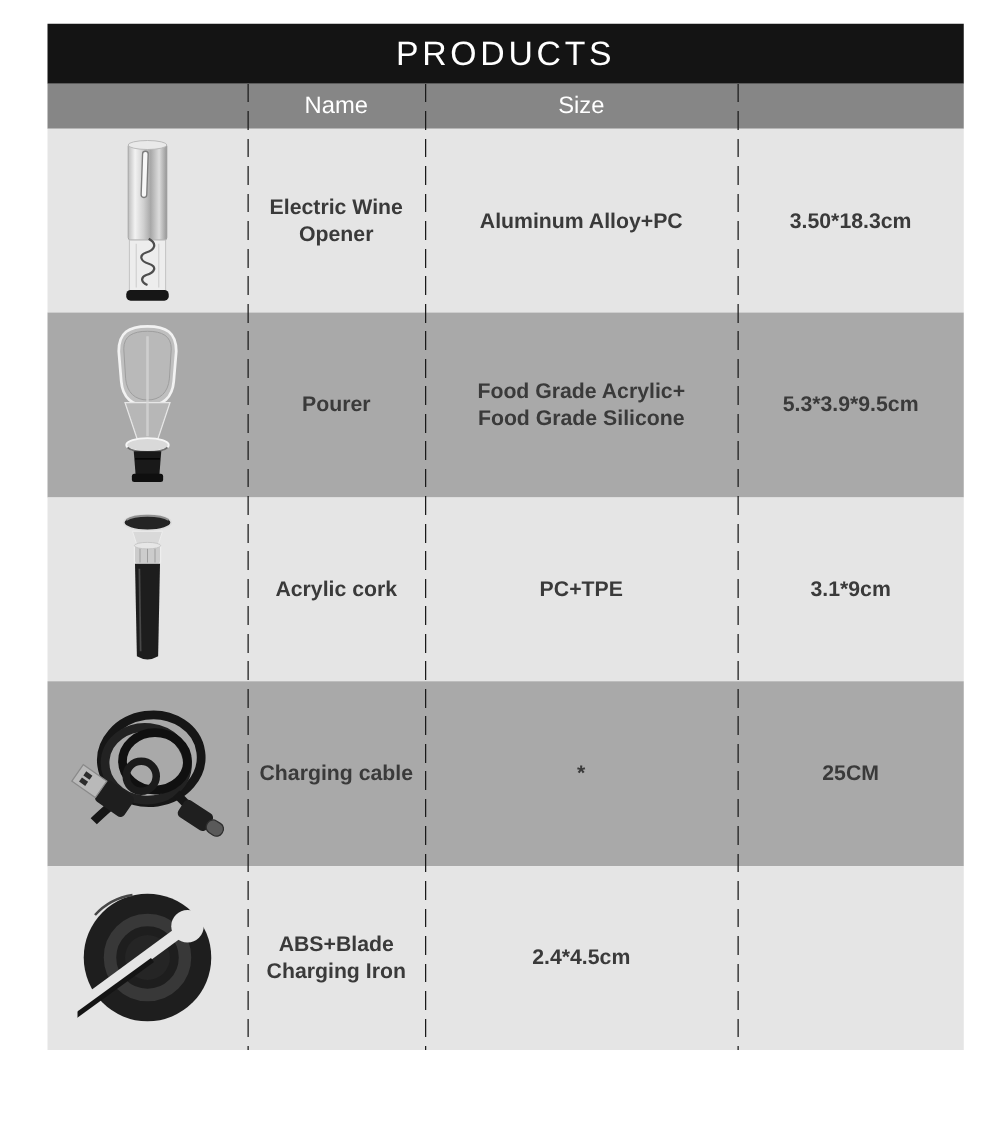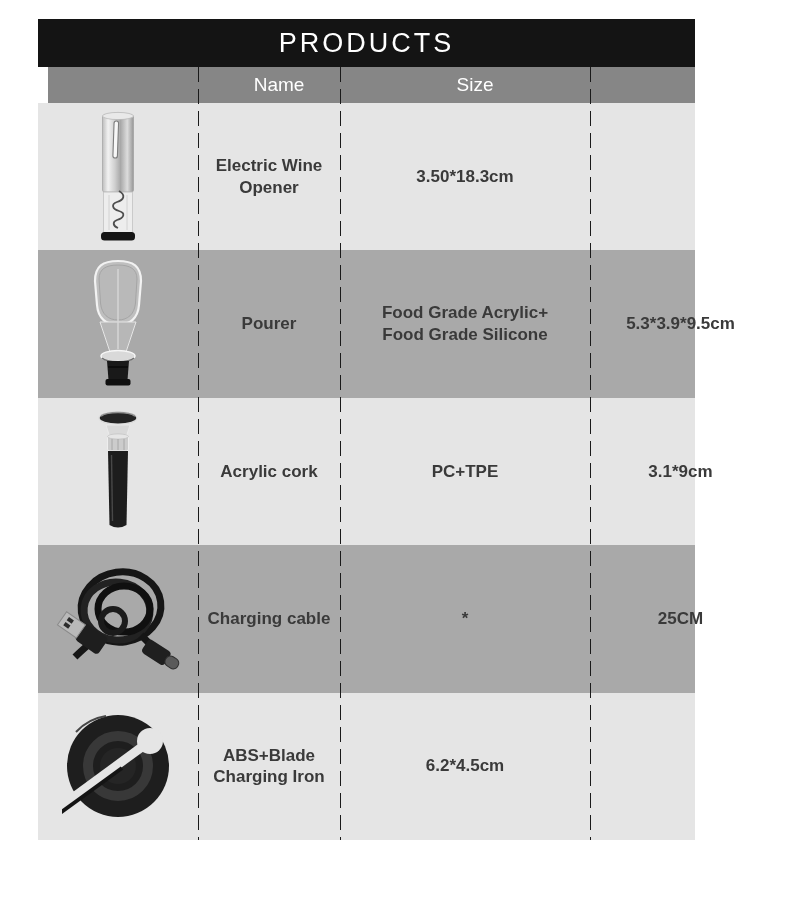--- a/index.html
+++ b/index.html
@@ -8,25 +8,25 @@
     --row-light:#e5e5e5;
     --row-dark:#a9a9a9;
     --divider:#1a1a1a;
     --cell-text:#3a3a3a;
     --header-text:#ffffff;
   }
   *{margin:0;padding:0;box-sizing:border-box;}
   html,body{width:800px;height:906px;background:#ffffff;overflow:hidden;
     font-family:"Liberation Sans", sans-serif;}
   .sheet{position:relative;width:800px;height:906px;background:#ffffff;}
-  .spec-table{position:absolute;left:38px;top:19px;width:657px;}
+  .spec-table{position:absolute;left:38px;top:19px;width:733px;}
   .title-bar{height:48px;background:var(--title-bar);display:flex;align-items:center;justify-content:center;}
   .title-bar h1{color:var(--header-text);font-size:27px;font-weight:400;letter-spacing:3px;}
   .header-row{height:36px;background:var(--header-row);display:grid;
-    grid-template-columns:160px 142px 250px 181px;margin-left:10px;}
+    grid-template-columns:160px 142px 250px 181px;}
   .header-cell{display:flex;align-items:center;justify-content:center;
     color:var(--header-text);font-size:19px;font-weight:400;}
   .trow{display:grid;grid-template-columns:160px 142px 250px 181px;height:147.4px;font-weight:bold;}
   .trow.light{background:var(--row-light);}
   .trow.dark{background:var(--row-dark);}
   .cell{display:flex;align-items:center;justify-content:center;text-align:center;
     color:var(--cell-text);font-size:17px;line-height:1.28;}
   .cell-name,.cell-material{white-space:pre-line;}
   .img-cell{display:flex;align-items:center;justify-content:center;}
   .dividers{position:absolute;top:48px;left:0;width:733px;height:773px;pointer-events:none;}
@@ -69,20 +69,21 @@
           <rect x="27.5" y="10" width="4.5" height="37" rx="2.2" fill="#f7f7f7" stroke="#7d7d7d" stroke-width="1.1" transform="rotate(2 30 28)"></rect>
           <rect x="17.5" y="81" width="29" height="41" fill="#f2f2f2" fill-opacity="0.6" stroke="#c2c2c2" stroke-width="0.8"></rect>
           <line x1="23" y1="84" x2="23" y2="119" stroke="#d2d2d2" stroke-width="1"></line>
           <line x1="41" y1="84" x2="41" y2="119" stroke="#d2d2d2" stroke-width="1"></line>
           <path d="M33 80 C40 84 38 89 31 91 C25 93 26 98 33 100 C40 102 38 107 31 109 C26 111 27 115 32 117" fill="none" stroke="#4e4e4e" stroke-width="1.8"></path>
           <rect x="15" y="121" width="34" height="8.5" rx="3.5" fill="#161616"></rect>
         </svg>
       </div>
       <div class="cell cell-name">Electric Wine
 Opener</div>
+      <div class="cell cell-material">Aluminum Alloy+PC</div>
       <div class="cell cell-size">3.50*18.3cm</div>
     </div>
 
     <div class="trow dark">
       <div class="cell img-cell">
         <svg width="64" height="130" viewBox="0 0 64 130">
           <path d="M9,22 C9,7 17,2 32,2 C47,2 55,7 55,22 L53,46 C52,59 44,66 32,66 C20,66 12,59 11,46 Z" fill="#bfbfbf" stroke="#f2f2f2" stroke-width="2.2"></path>
           <path d="M13,20 C13,10 20,6 32,6 C44,6 51,10 51,20 L49.5,44 C48.5,55 42,61 32,61 C22,61 15.5,55 14.5,44 Z" fill="#b9b9b9" stroke="#9e9e9e" stroke-width="0.8"></path>
           <path d="M14,63 L24,93 L40,93 L50,63 Z" fill="#b7b7b7" stroke="#e6e6e6" stroke-width="1"></path>
           <line x1="32" y1="10" x2="32" y2="90" stroke="#d8d8d8" stroke-width="2" opacity="0.7"></line>
@@ -151,21 +152,21 @@
           <circle cx="56" cy="56" r="51" fill="#1e1e1e"></circle>
           <circle cx="56" cy="56" r="30" fill="none" stroke="#383838" stroke-width="10"></circle>
           <circle cx="56" cy="56" r="18" fill="#252525"></circle>
           <path d="M14,22 A51 51 0 0 1 44 6" fill="none" stroke="#474747" stroke-width="2"></path>
           <line x1="-6" y1="100" x2="88" y2="31" stroke="#e5e5e5" stroke-width="9"></line>
           <line x1="-6" y1="106" x2="60" y2="58" stroke="#141414" stroke-width="4"></line>
           <circle cx="88" cy="31" r="13" fill="#e5e5e5"></circle>
         </svg>
       </div>
       <div class="cell cell-material">ABS+Blade Charging Iron</div>
-      <div class="cell cell-size">6.2*4.5cm</div>
+      <div class="cell cell-size">2.4*4.5cm</div>
     </div>
 
     <div class="dividers">
       <div class="vline v1"></div>
       <div class="vline v2"></div>
       <div class="vline v3"></div>
     </div>
 
   </div>
 </div>

